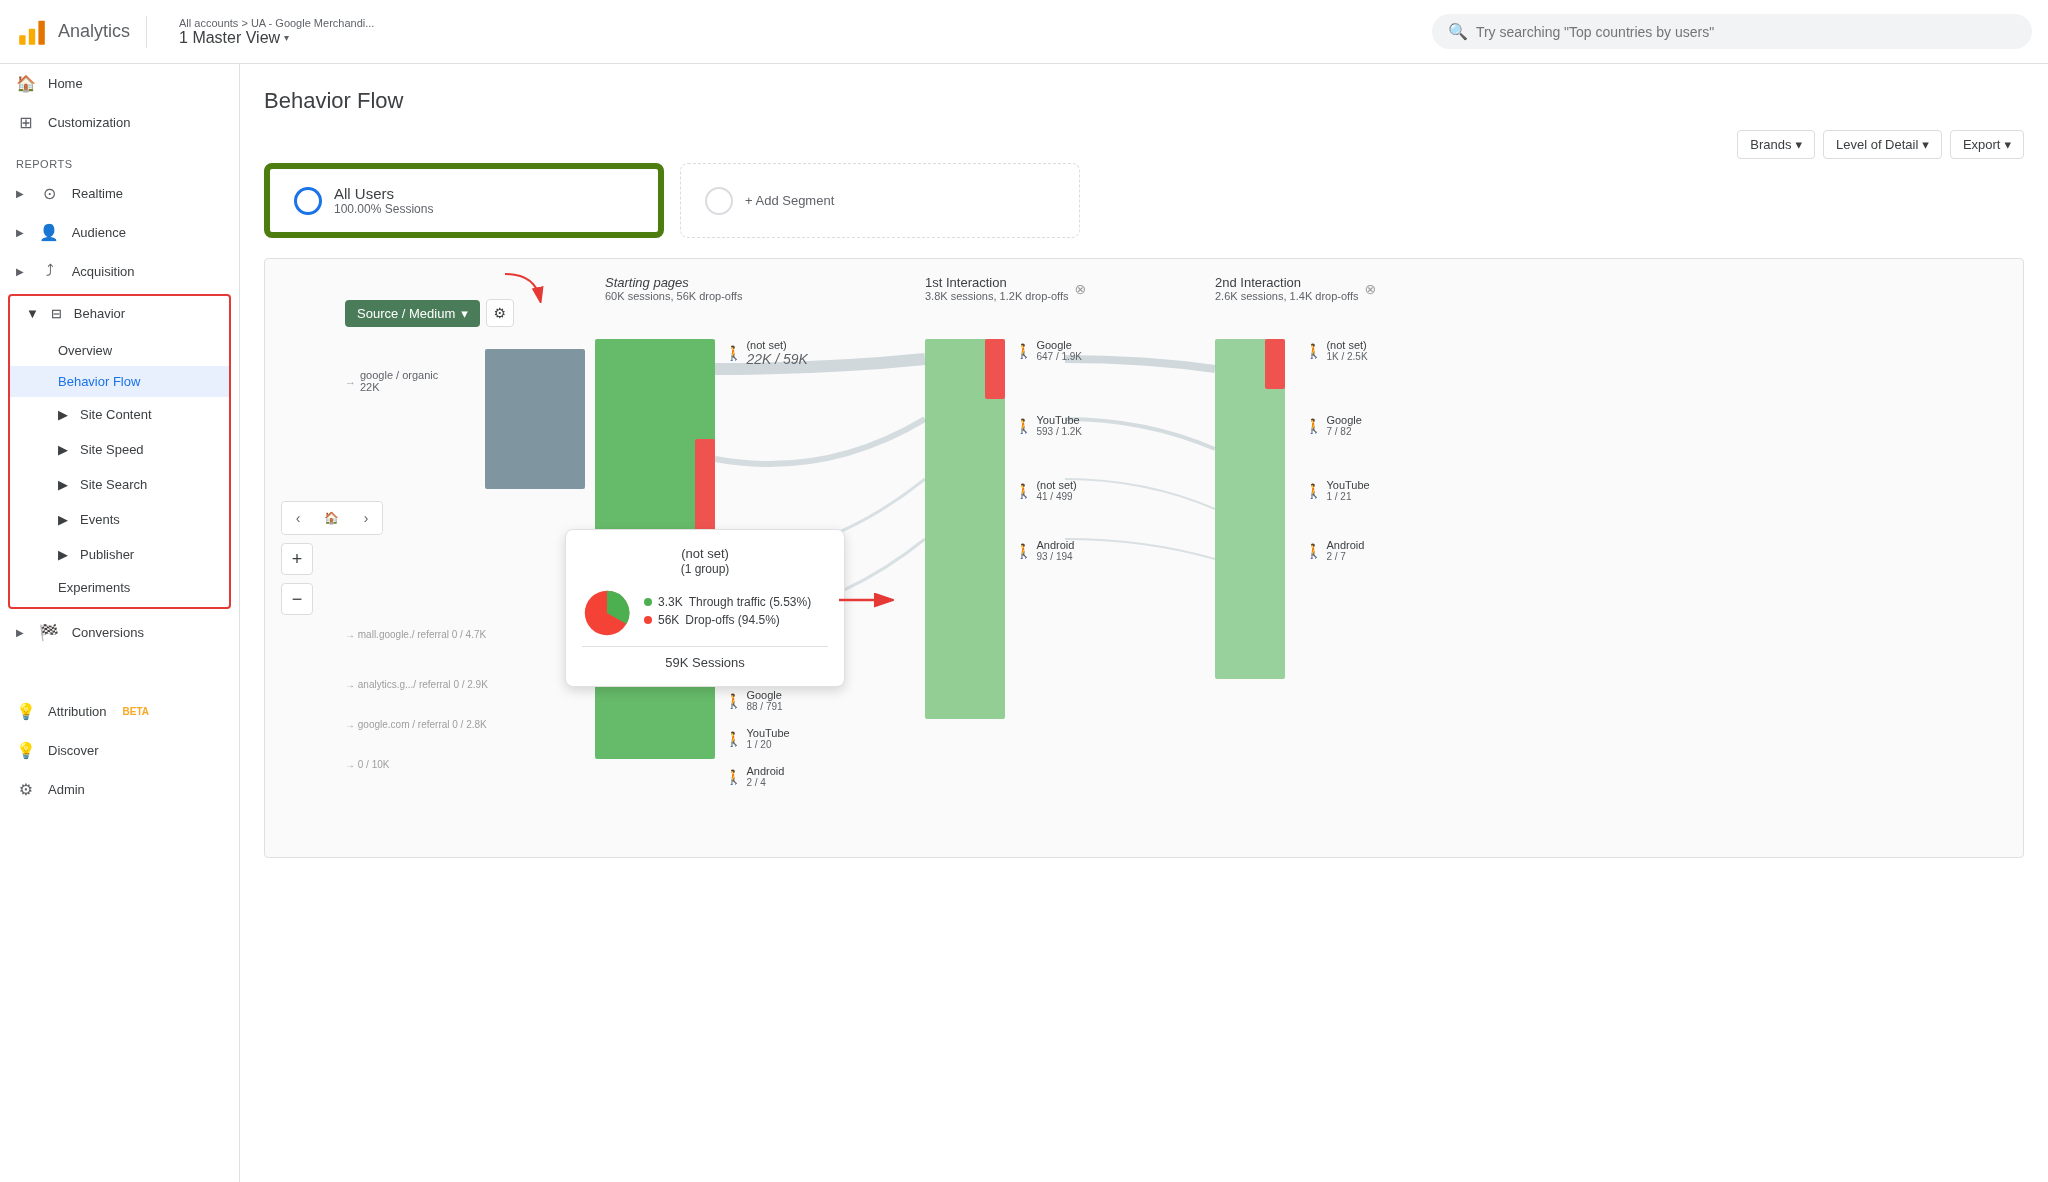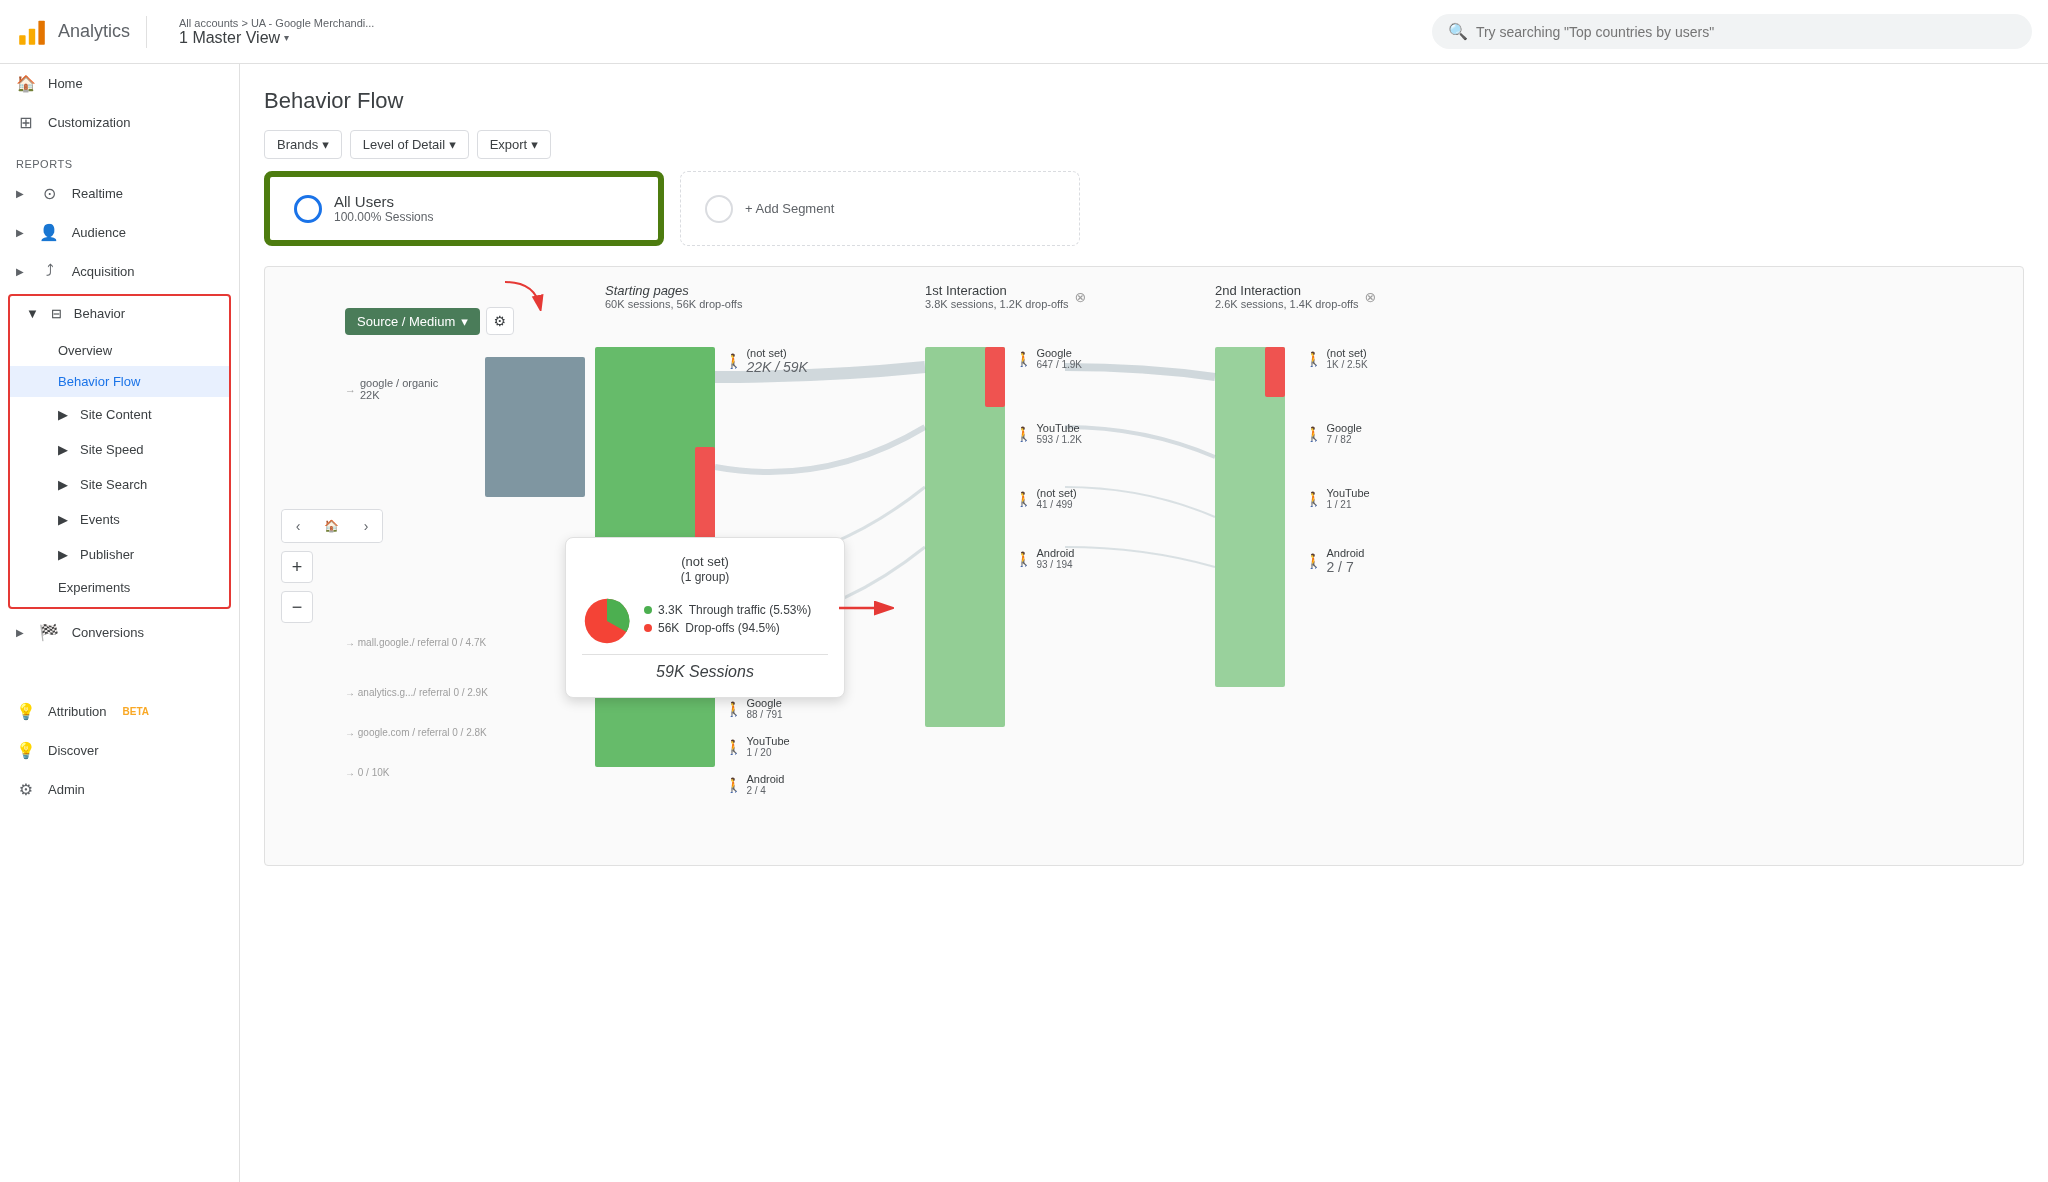--- a/index.html
+++ b/index.html
@@ -58,21 +58,21 @@
     .nav-expandable {
       display: flex; align-items: center; gap: 12px;
       padding: 10px 16px 10px 48px; cursor: pointer; font-size: 13px; color: #3c4043;
     }
 
     
     .content-area { flex: 1; overflow-y: auto; padding: 24px; }
 
     .page-title { font-size: 22px; font-weight: 400; color: #3c4043; margin-bottom: 16px; }
 
-    .toolbar { display: flex; gap: 8px; margin-bottom: 12px; }
+    .toolbar { display: flex; gap: 8px; margin-bottom: 4px; justify-content: flex-end; }
     .toolbar-btn {
       display: flex; align-items: center; gap: 4px;
       border: 1px solid #dadce0; border-radius: 4px; padding: 6px 12px;
       font-size: 13px; cursor: pointer; background: #fff; color: #3c4043;
     }
 
     
     .segments-row { display: flex; gap: 16px; margin-bottom: 20px; }
     .segment-card {
       display: flex; align-items: center; gap: 12px;
@@ -133,21 +133,21 @@
       padding: 16px; box-shadow: 0 4px 12px rgba(0,0,0,0.15);
       width: 280px; z-index: 20;
     }
     .tooltip-title { font-size: 13px; font-weight: 500; text-align: center; margin-bottom: 12px; }
     .tooltip-chart-row { display: flex; align-items: center; gap: 12px; margin-bottom: 8px; }
     .pie-chart { width: 50px; height: 50px; }
     .tooltip-stats { font-size: 12px; }
     .tooltip-stat-row { display: flex; align-items: center; gap: 6px; margin-bottom: 4px; }
     .dot-green { width: 8px; height: 8px; background: #4caf50; border-radius: 50%; }
     .dot-red { width: 8px; height: 8px; background: #f44336; border-radius: 50%; }
-    .tooltip-sessions { font-size: 16px; font-weight: 500; text-align: center; border-top: 1px solid #e0e0e0; padding-top: 8px; margin-top: 4px; font-style: italic; }
+    .tooltip-sessions { font-size: 13px; font-weight: 500; text-align: center; border-top: 1px solid #e0e0e0; padding-top: 8px; margin-top: 4px; }
   </style>
 </head>
 <body>
 
 <div class="top-header">
   <div class="logo-area">
     <svg class="logo-icon" viewBox="0 0 40 40">
       <rect x="4" y="24" width="8" height="12" fill="#F9AB00" rx="1"></rect>
       <rect x="16" y="16" width="8" height="20" fill="#F9AB00" rx="1"></rect>
       <rect x="28" y="6" width="8" height="30" fill="#E37400" rx="1"></rect>
@@ -456,21 +456,21 @@
         <span style="font-size:14px; color:#5f6368;">🚶</span>
         <div>
           <div style="font-size:11px; font-weight:500;">YouTube</div>
           <div style="font-size:10px; color:#5f6368;">1 / 21</div>
         </div>
       </div>
       <div style="position:absolute; left:1040px; top:280px; display:flex; align-items:center; gap:4px;">
         <span style="font-size:14px; color:#5f6368;">🚶</span>
         <div>
           <div style="font-size:11px; font-weight:500;">Android</div>
-          <div style="font-size:14px; color:#5f6368;">2 / 7</div>
+          <div style="font-size:10px; color:#5f6368;">2 / 7</div>
         </div>
       </div>
 
       <div style="position:absolute; left:80px; top:370px; font-size:10px; color:#9e9e9e;">
         <span>→</span>
         <span>mall.google./ referral</span>
         <span>0 / 4.7K</span>
       </div>
       <div style="position:absolute; left:80px; top:420px; font-size:10px; color:#9e9e9e;">
         <span>→</span>

